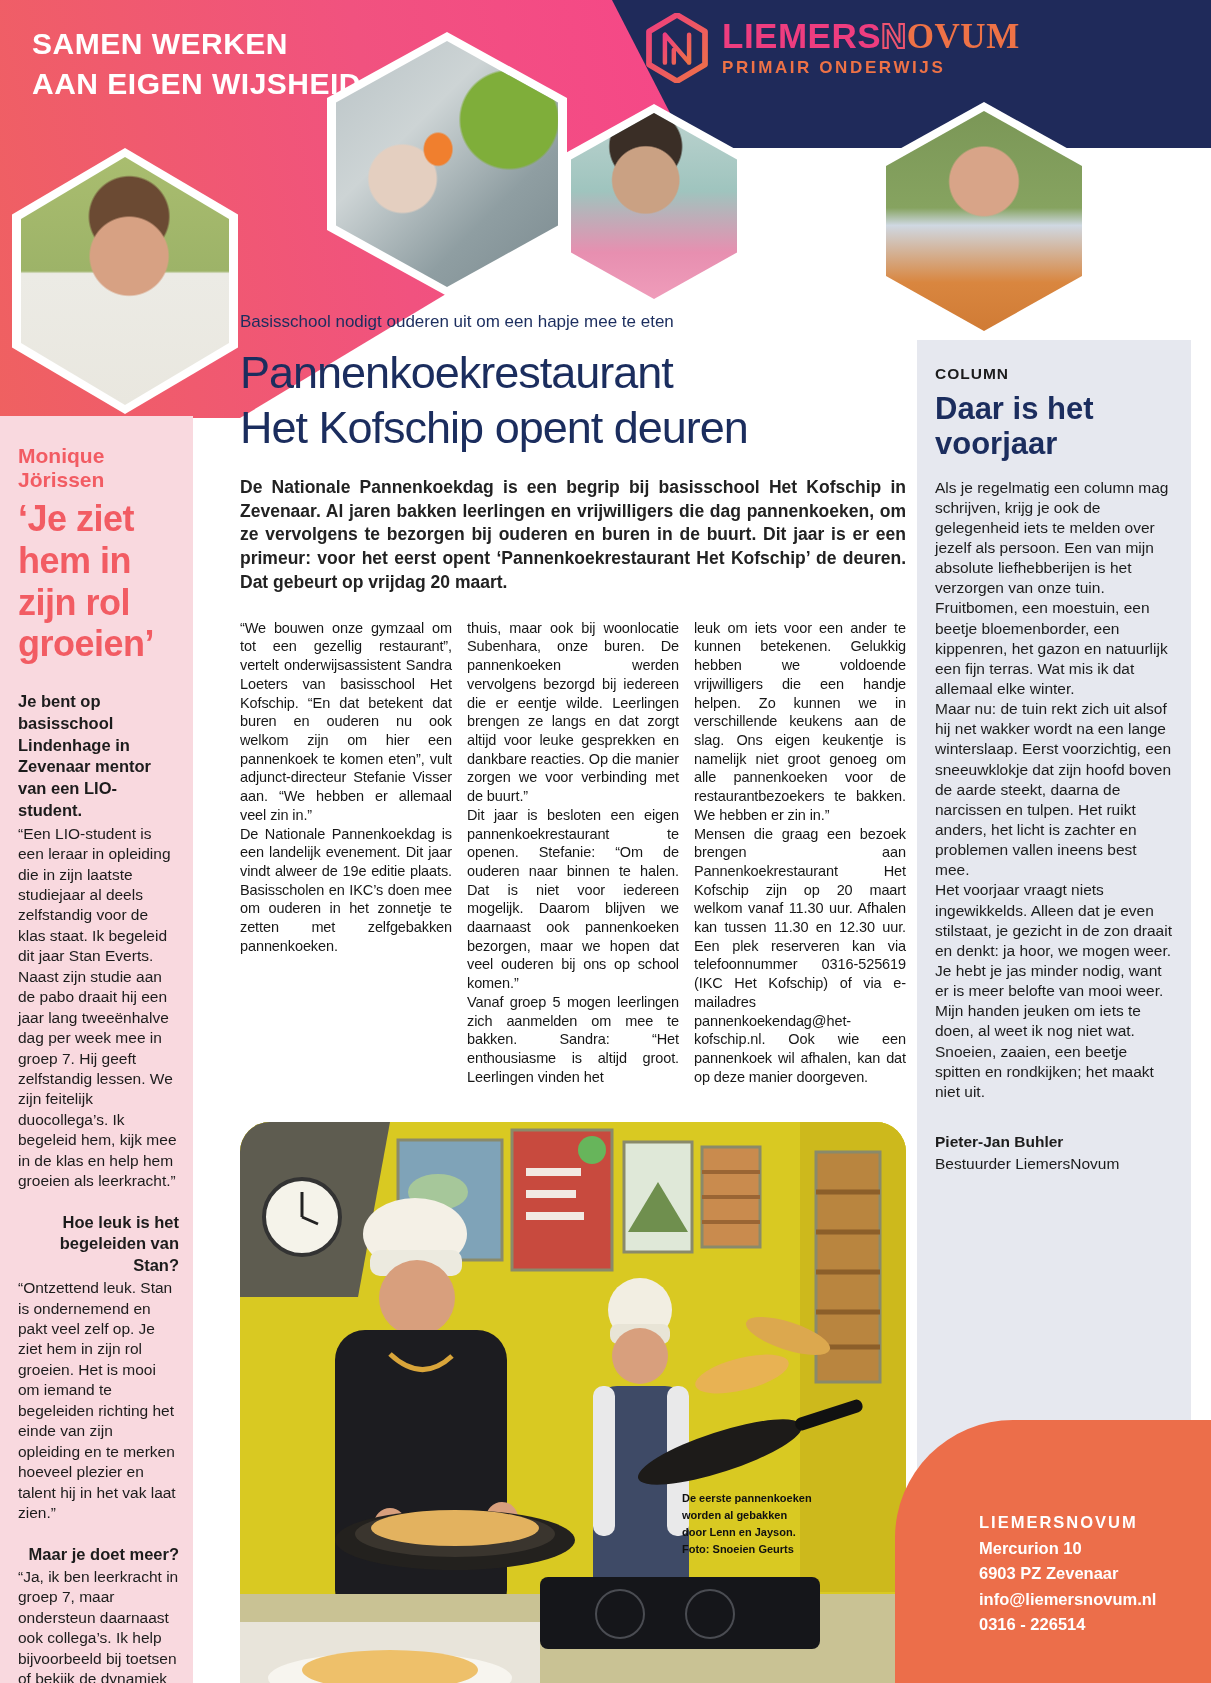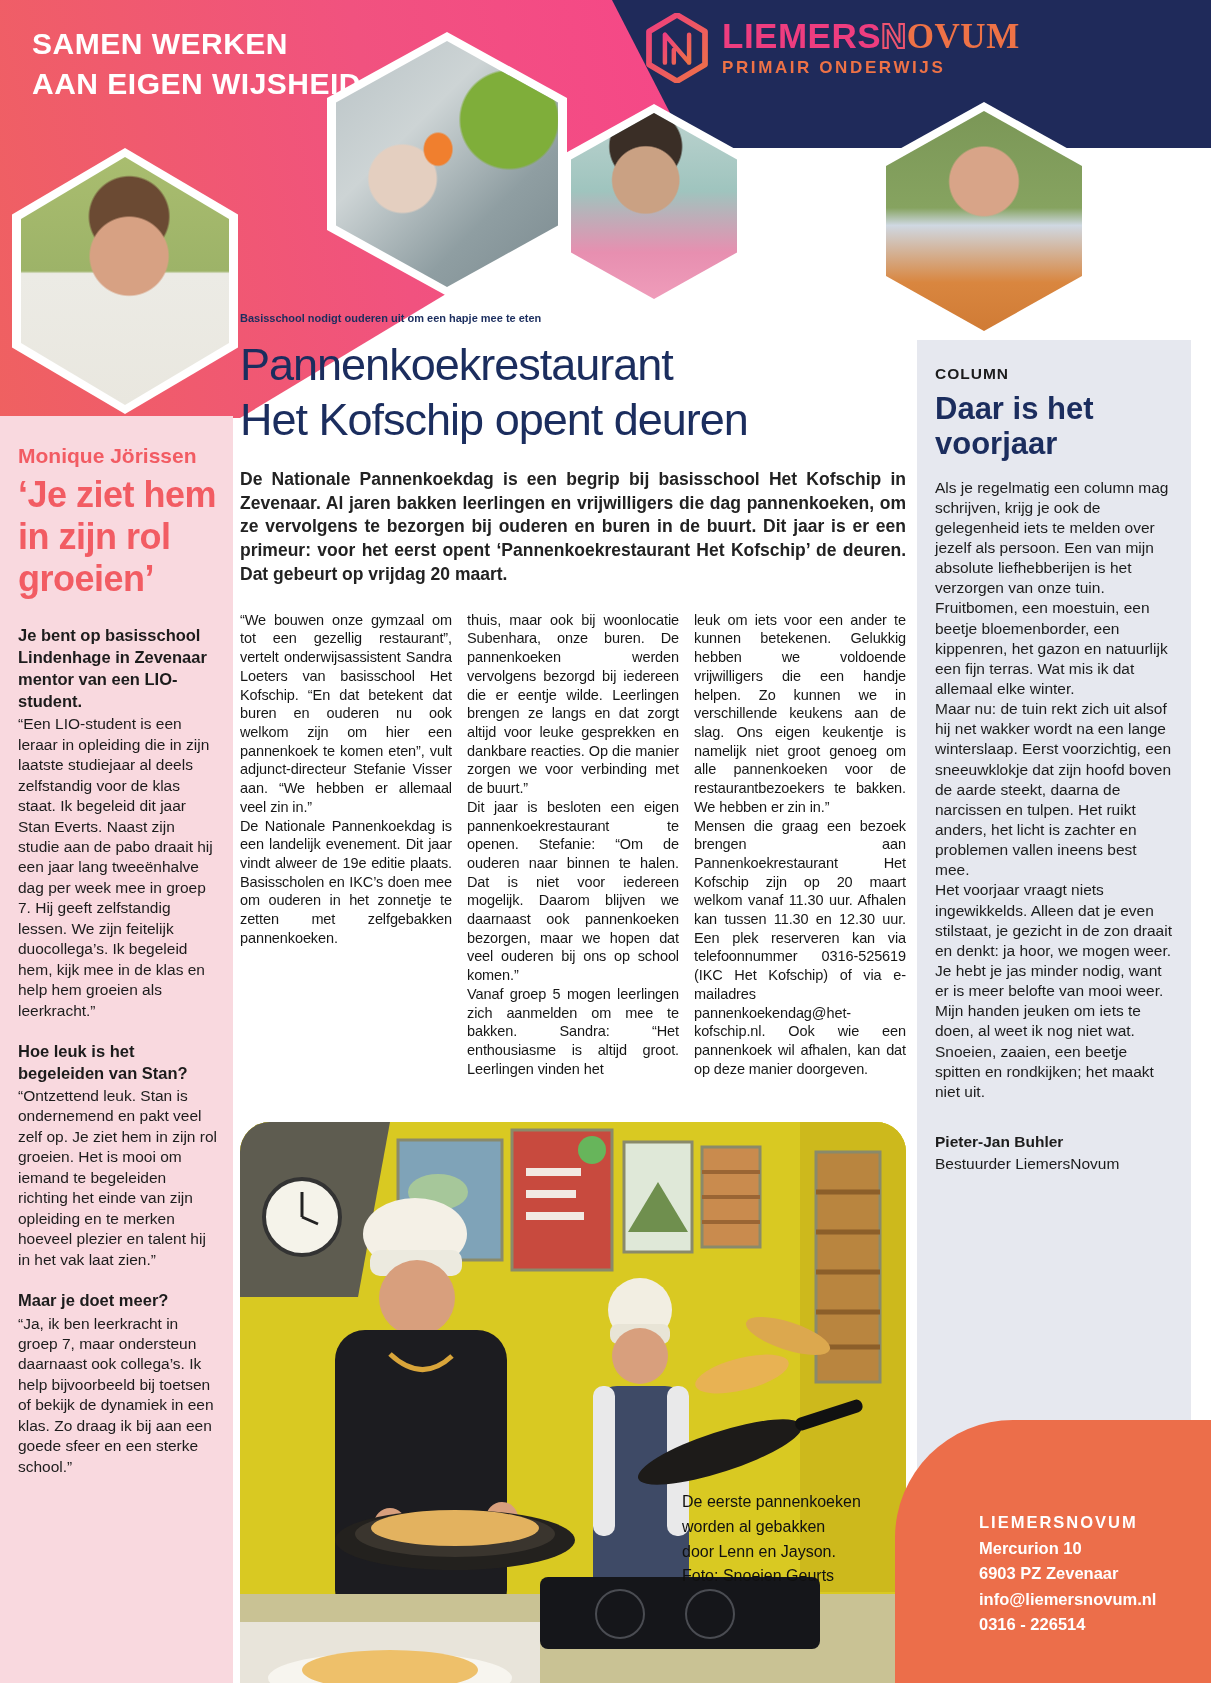--- a/index.html
+++ b/index.html
@@ -41,42 +41,42 @@
   .photo-puzzle .ph{background:
      radial-gradient(circle at 45% 36%,#caa183 0 22%,rgba(0,0,0,0) 23%),
      radial-gradient(circle at 45% 18%,#3a2e26 0 20%,rgba(0,0,0,0) 21%),
      linear-gradient(180deg,#bcd3cf 0%,#9fc4be 42%,#e78fb0 75%,#ef9cba 100%);}
   .photo-pieter{left:877px;top:102px;width:214px;height:238px;}
   .photo-pieter .ph{background:
      radial-gradient(circle at 50% 32%,#d8a488 0 19%,rgba(0,0,0,0) 20%),
      linear-gradient(180deg,#7b9757 0%,#86a360 44%,#cfd8e2 52%,#d9863f 78%,#d07b35 100%);}
 
   
-  .sidebar{position:absolute;left:0;top:416px;width:233px;height:1267px;background:#f9d9df;
+  .sidebar{position:absolute;left:0;top:416px;width:193px;height:1267px;background:#f9d9df;
     box-sizing:border-box;padding:28px 14px 0 18px;}
   .sidebar h3{margin:0 0 6px 0;font-size:21px;font-weight:800;color:#f25c63;}
   .sidebar h2{margin:0 0 26px 0;font-size:36px;font-weight:800;color:#f25c63;line-height:1.16;letter-spacing:-.5px;}
   .sidebar .lead{font-weight:800;font-size:16.5px;line-height:1.32;margin:0 0 2px 0;color:#1c1c1c;}
   .sidebar p{margin:0;font-size:15.5px;line-height:1.32;color:#1c1c1c;}
-  .sidebar h4{margin:20px 0 2px 0;font-size:16.5px;font-weight:800;color:#1c1c1c;line-height:1.3;}
+  .sidebar h4{margin:20px 0 2px 0;font-size:16.5px;font-weight:800;color:#1c1c1c;line-height:1.3;text-align:right;}
 
   
   .main{position:absolute;left:240px;top:312px;width:666px;}
-  .kicker{font-size:11px;font-weight:700;color:#1b2d5e;margin:0 0 14px 0;}
+  .kicker{font-size:17px;font-weight:400;color:#1b2d5e;margin:0 0 14px 0;}
   .headline{font-size:45px;font-weight:400;color:#1b2d5e;line-height:1.22;letter-spacing:-1px;
     margin:0 0 20px 0;white-space:pre-line;}
   .intro{font-size:17.5px;font-weight:800;color:#222;line-height:1.36;text-align:justify;margin:0 0 24px 0;}
   .cols{display:flex;gap:15px;}
   .col{flex:1;}
   .col p{margin:0;font-size:14.5px;line-height:1.29;text-align:justify;color:#171717;letter-spacing:-.1px;}
 
   
   .main-photo{position:absolute;left:240px;top:1122px;width:666px;height:561px;
     border-radius:30px 30px 0 0;overflow:hidden;background:#d9c922;}
-  .photo-caption{position:absolute;left:442px;top:368px;font-size:16px;font-weight:400;
+  .photo-caption{position:absolute;left:442px;top:368px;font-size:11px;font-weight:700;
     color:#101010;line-height:1.55;}
   .photo-caption div{margin:0;}
 
   
   .right-col{position:absolute;left:917px;top:340px;width:274px;height:1343px;background:#e6e8ef;
     box-sizing:border-box;padding:24px 18px 11px 18px;}
   .col-label{font-size:25px;font-weight:700;color:#1b2d5e;letter-spacing:1px;margin:0;}
   .col-title{font-size:31px;font-weight:800;color:#1b2d5e;line-height:1.12;margin:8px 0 16px 0;}
   .right-col p{margin:0;font-size:15.5px;line-height:1.3;color:#1c1c1c;}
   .sig-name{margin:30px 0 2px 0 !important;font-size:18px;font-weight:800;color:#111;}

